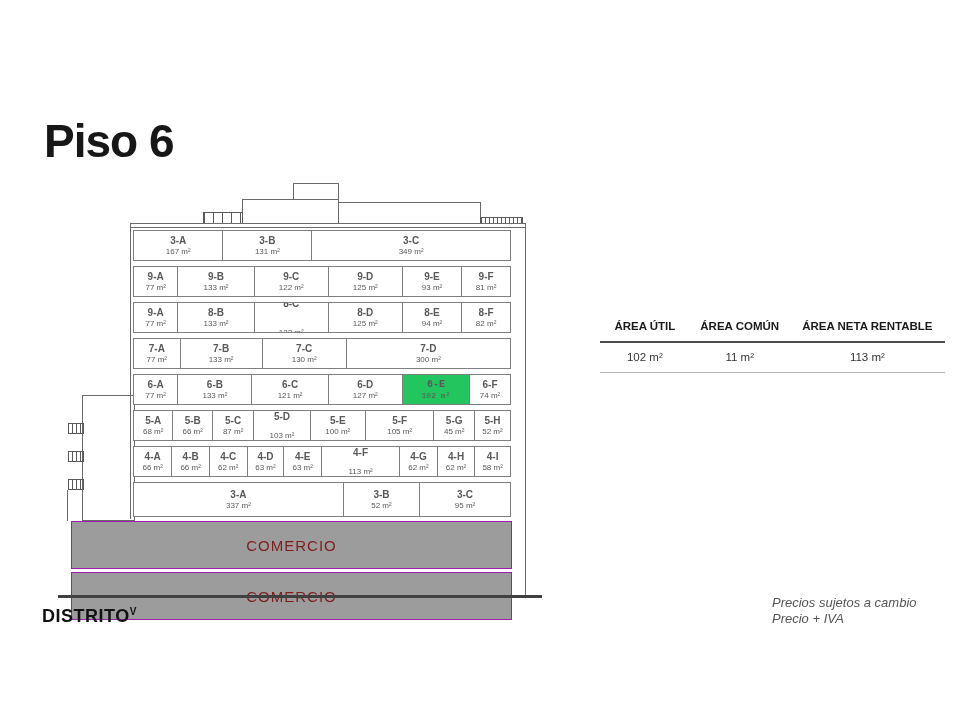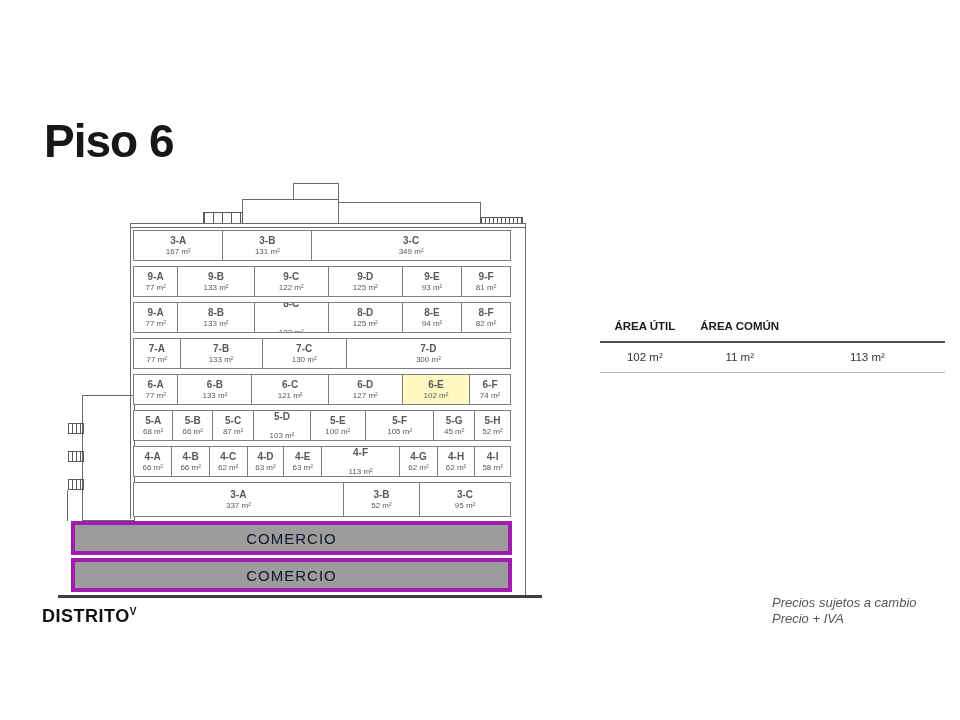--- a/index.html
+++ b/index.html
@@ -61,23 +61,23 @@
     background:repeating-linear-gradient(90deg,transparent 0 3px,#595959 3px 4px);
   }
   .annex-step{
     position:absolute;left:-66px;top:307px;width:14px;height:31px;
     border-left:1px solid #6a6a6a;box-sizing:border-box;
   }
   .right-wall{position:absolute;left:392px;top:334px;width:1px;height:78px;background:#6a6a6a;}
   
   .commerce-block{position:absolute;left:-62px;top:338px;width:441px;}
   .commerce-row{
-    height:34px;margin-bottom:3px;background:#9c9c9c;border:4px solid #a21caf;
+    height:48px;margin-bottom:3px;background:#9c9c9c;border:1px solid #a21caf;
     box-sizing:border-box;display:flex;align-items:center;justify-content:center;
-    color:#0f172a;font-size:15px;letter-spacing:1px;
+    color:#7f1d1d;font-size:15px;letter-spacing:1px;
   }
   .ground{position:absolute;left:-75px;top:412px;width:484px;height:3px;background:#404040;}
   
   .area-table{position:absolute;left:600px;top:314px;width:345px;}
   .at-row{display:flex;}
   .at-cell{box-sizing:border-box;text-align:center;}
   .at-c1{width:26%;}.at-c2{width:29%;}.at-c3{width:45%;}
   .at-head .at-cell{font-size:11.5px;font-weight:700;color:#1a1a1a;padding:6px 0 9px 0;}
   .at-head{border-bottom:2px solid #4d4d4d;}
   .at-vals .at-cell{font-size:11.5px;color:#333333;padding:8px 0 9px 0;}
@@ -205,21 +205,21 @@
           <div class="u-area">133 m²</div>
         </div>
         <div class="unit" style="flex: 0 0 20.3%;">
           <div class="u-label">6-C</div>
           <div class="u-area">121 m²</div>
         </div>
         <div class="unit" style="flex: 0 0 19.7%;">
           <div class="u-label">6-D</div>
           <div class="u-area">127 m²</div>
         </div>
-        <div class="unit" style="flex: 0 0 17.9%; background: #fef9c3;">
+        <div class="unit" style="flex: 0 0 17.9%; background: #22c55e; font-family: Liberation Mono, monospace;">
           <div class="u-label">6-E</div>
           <div class="u-area">102 m²</div>
         </div>
         <div class="unit" style="flex: 0 0 10.6%;">
           <div class="u-label">6-F</div>
           <div class="u-area">74 m²</div>
         </div>
       </div>
       <div class="floor-row">
         <div class="unit" style="flex: 0 0 10.5%;">
@@ -314,20 +314,21 @@
       <div class="commerce-row">COMERCIO</div>
     </div>
 
   <div class="ground"></div>
 </div>
 
 <div class="area-table">
   <div class="at-row at-head">
     <div class="at-cell at-c1">ÁREA ÚTIL</div>
     <div class="at-cell at-c2">ÁREA COMÚN</div>
+    <div class="at-cell at-c3">ÁREA NETA RENTABLE</div>
   </div>
   <div class="at-row at-vals">
     <div class="at-cell at-c1">102 m²</div>
     <div class="at-cell at-c2">11 m²</div>
     <div class="at-cell at-c3">113 m²</div>
   </div>
 </div>
 
 <div class="brand"><span>DISTRITO</span><sup>V</sup></div>
 <div class="disclaimer">

